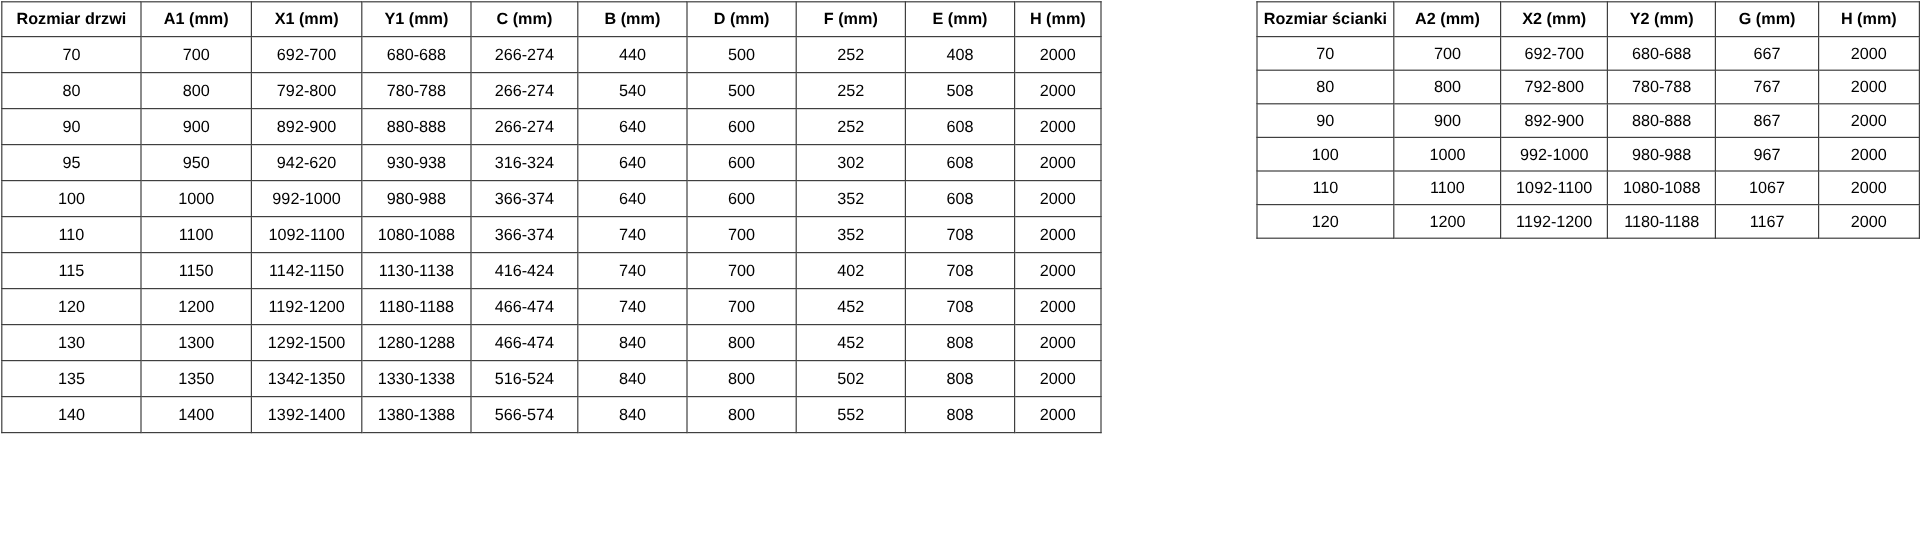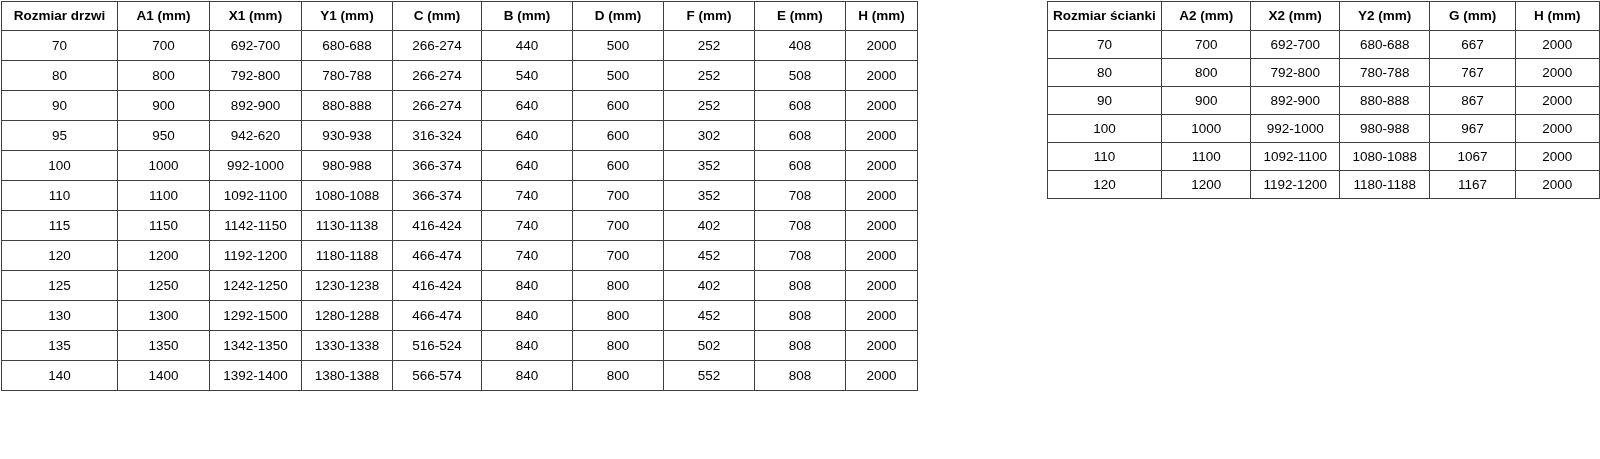--- a/index.html
+++ b/index.html
@@ -160,32 +160,20 @@
           <td>1192-1200</td>
           <td>1180-1188</td>
           <td>466-474</td>
           <td>740</td>
           <td>700</td>
           <td>452</td>
           <td>708</td>
           <td>2000</td>
         </tr>
         <tr>
-          <td>125</td>
-          <td>1250</td>
-          <td>1242-1250</td>
-          <td>1230-1238</td>
-          <td>416-424</td>
-          <td>840</td>
-          <td>800</td>
-          <td>402</td>
-          <td>808</td>
-          <td>2000</td>
-        </tr>
-        <tr>
           <td>130</td>
           <td>1300</td>
           <td>1292-1500</td>
           <td>1280-1288</td>
           <td>466-474</td>
           <td>840</td>
           <td>800</td>
           <td>452</td>
           <td>808</td>
           <td>2000</td>

